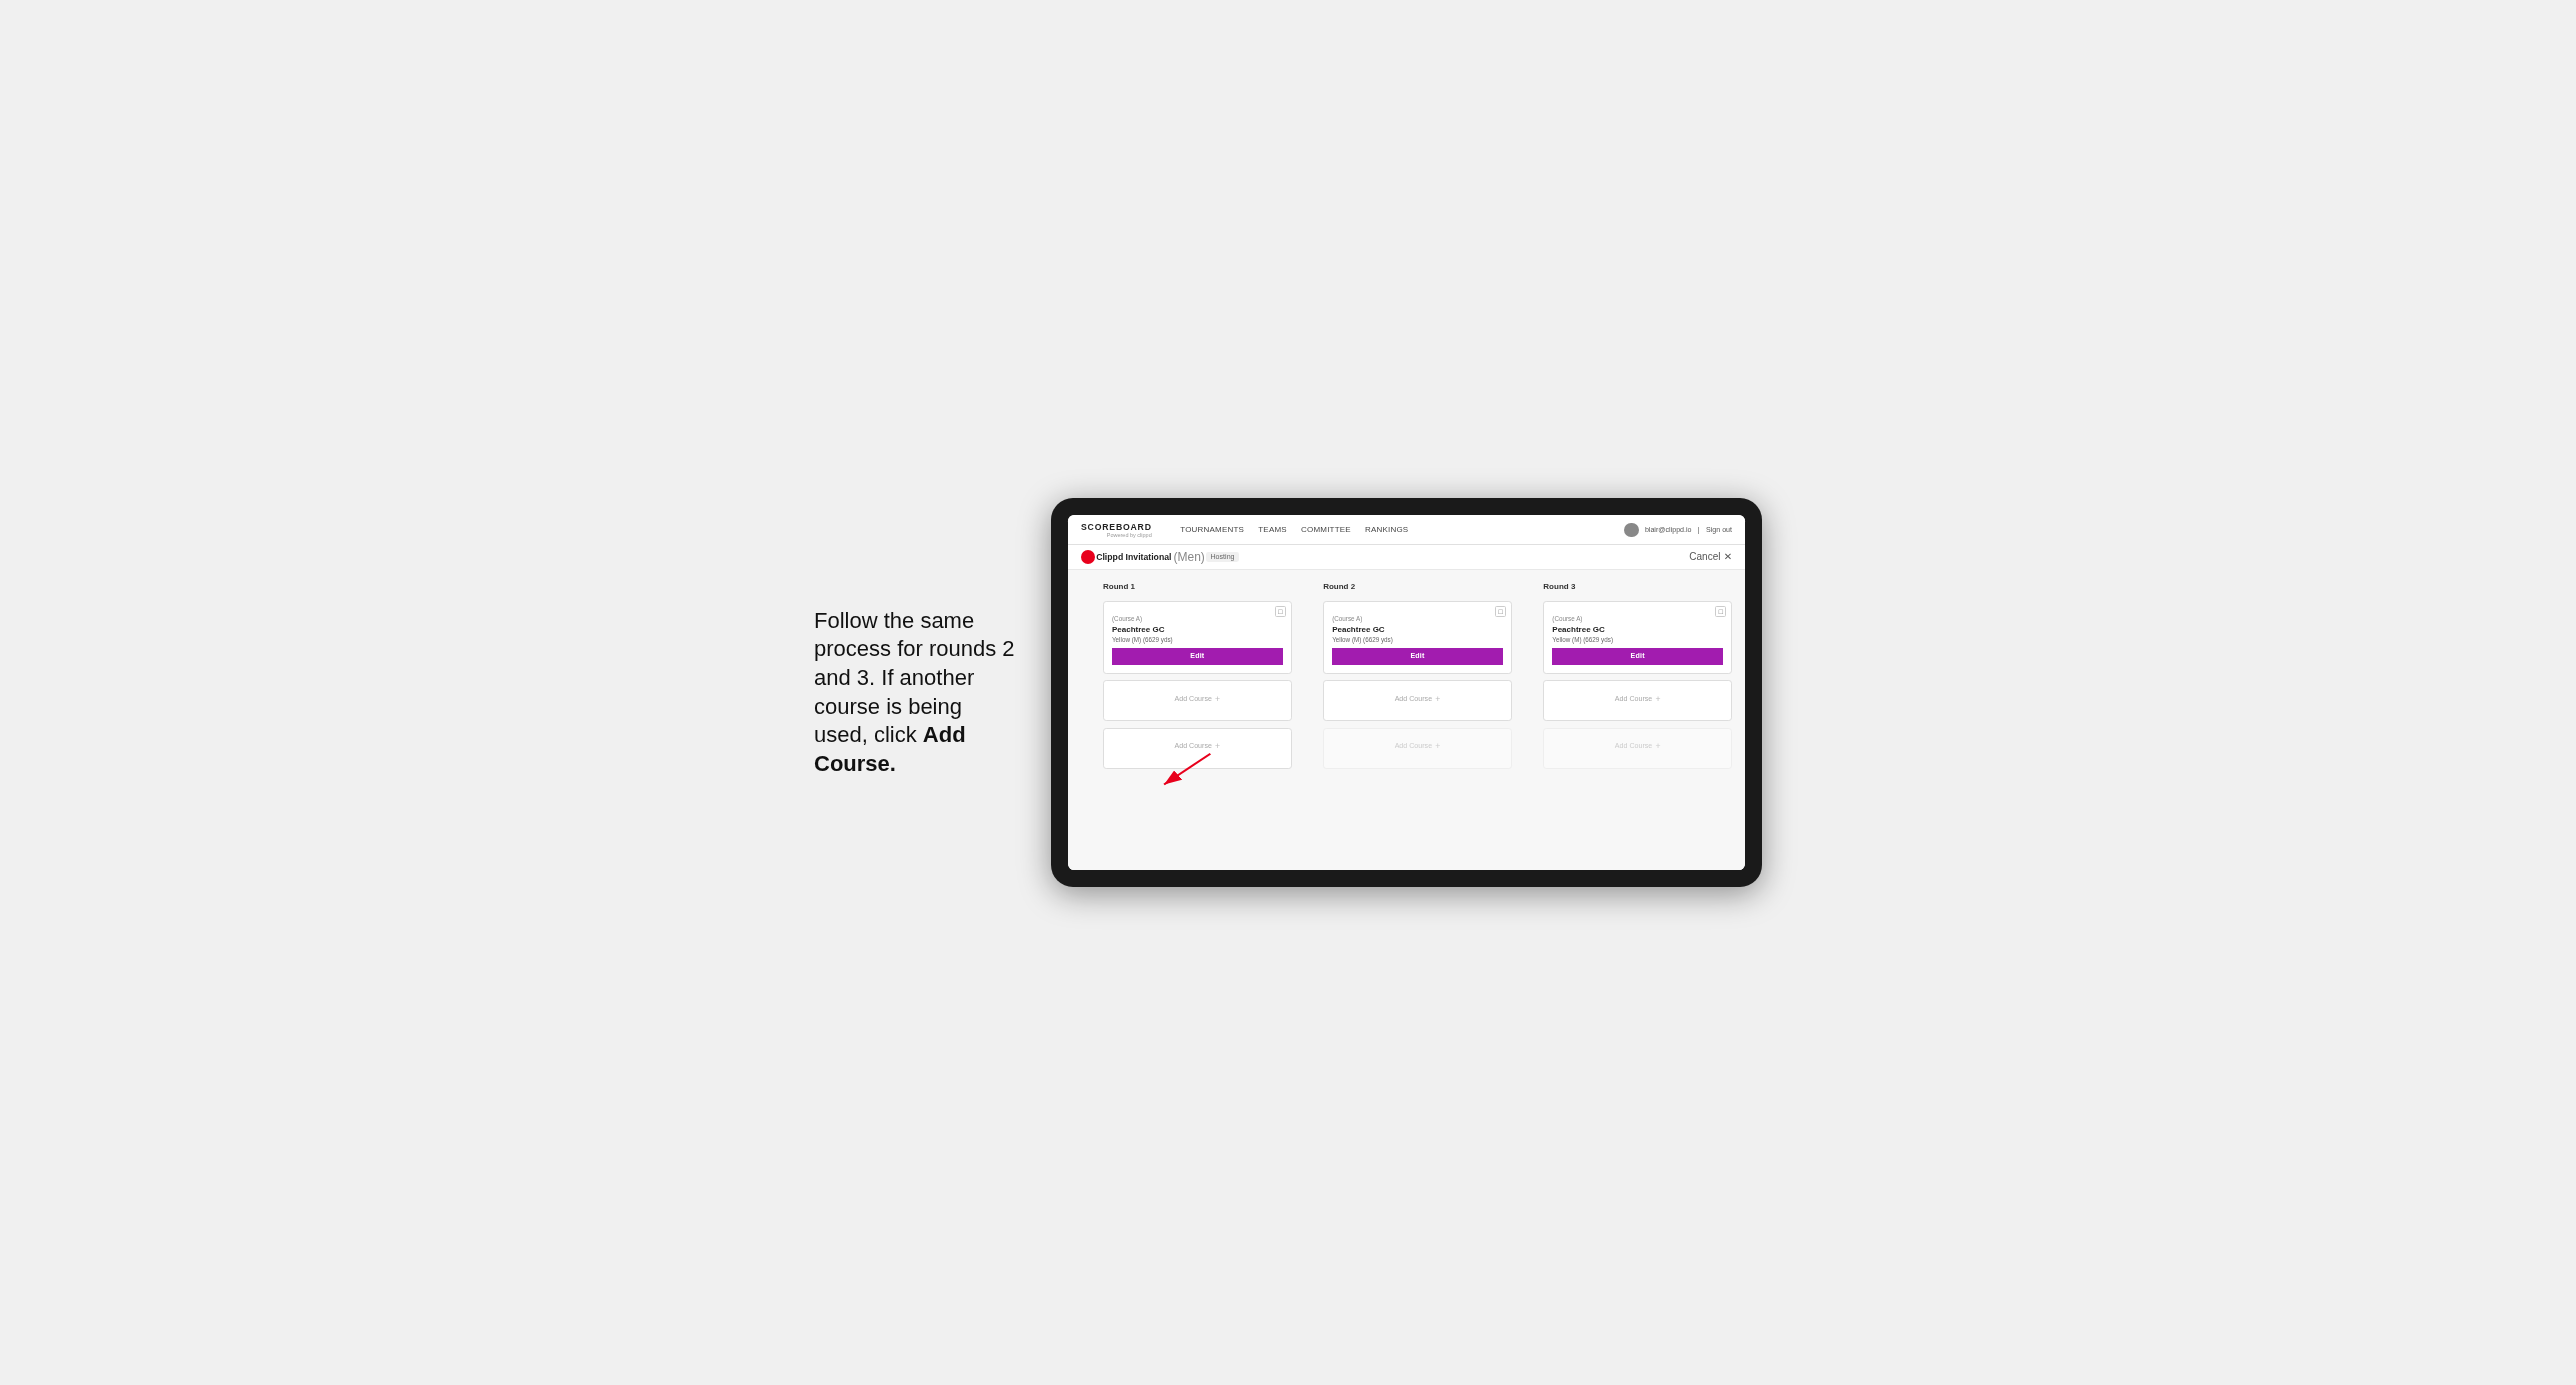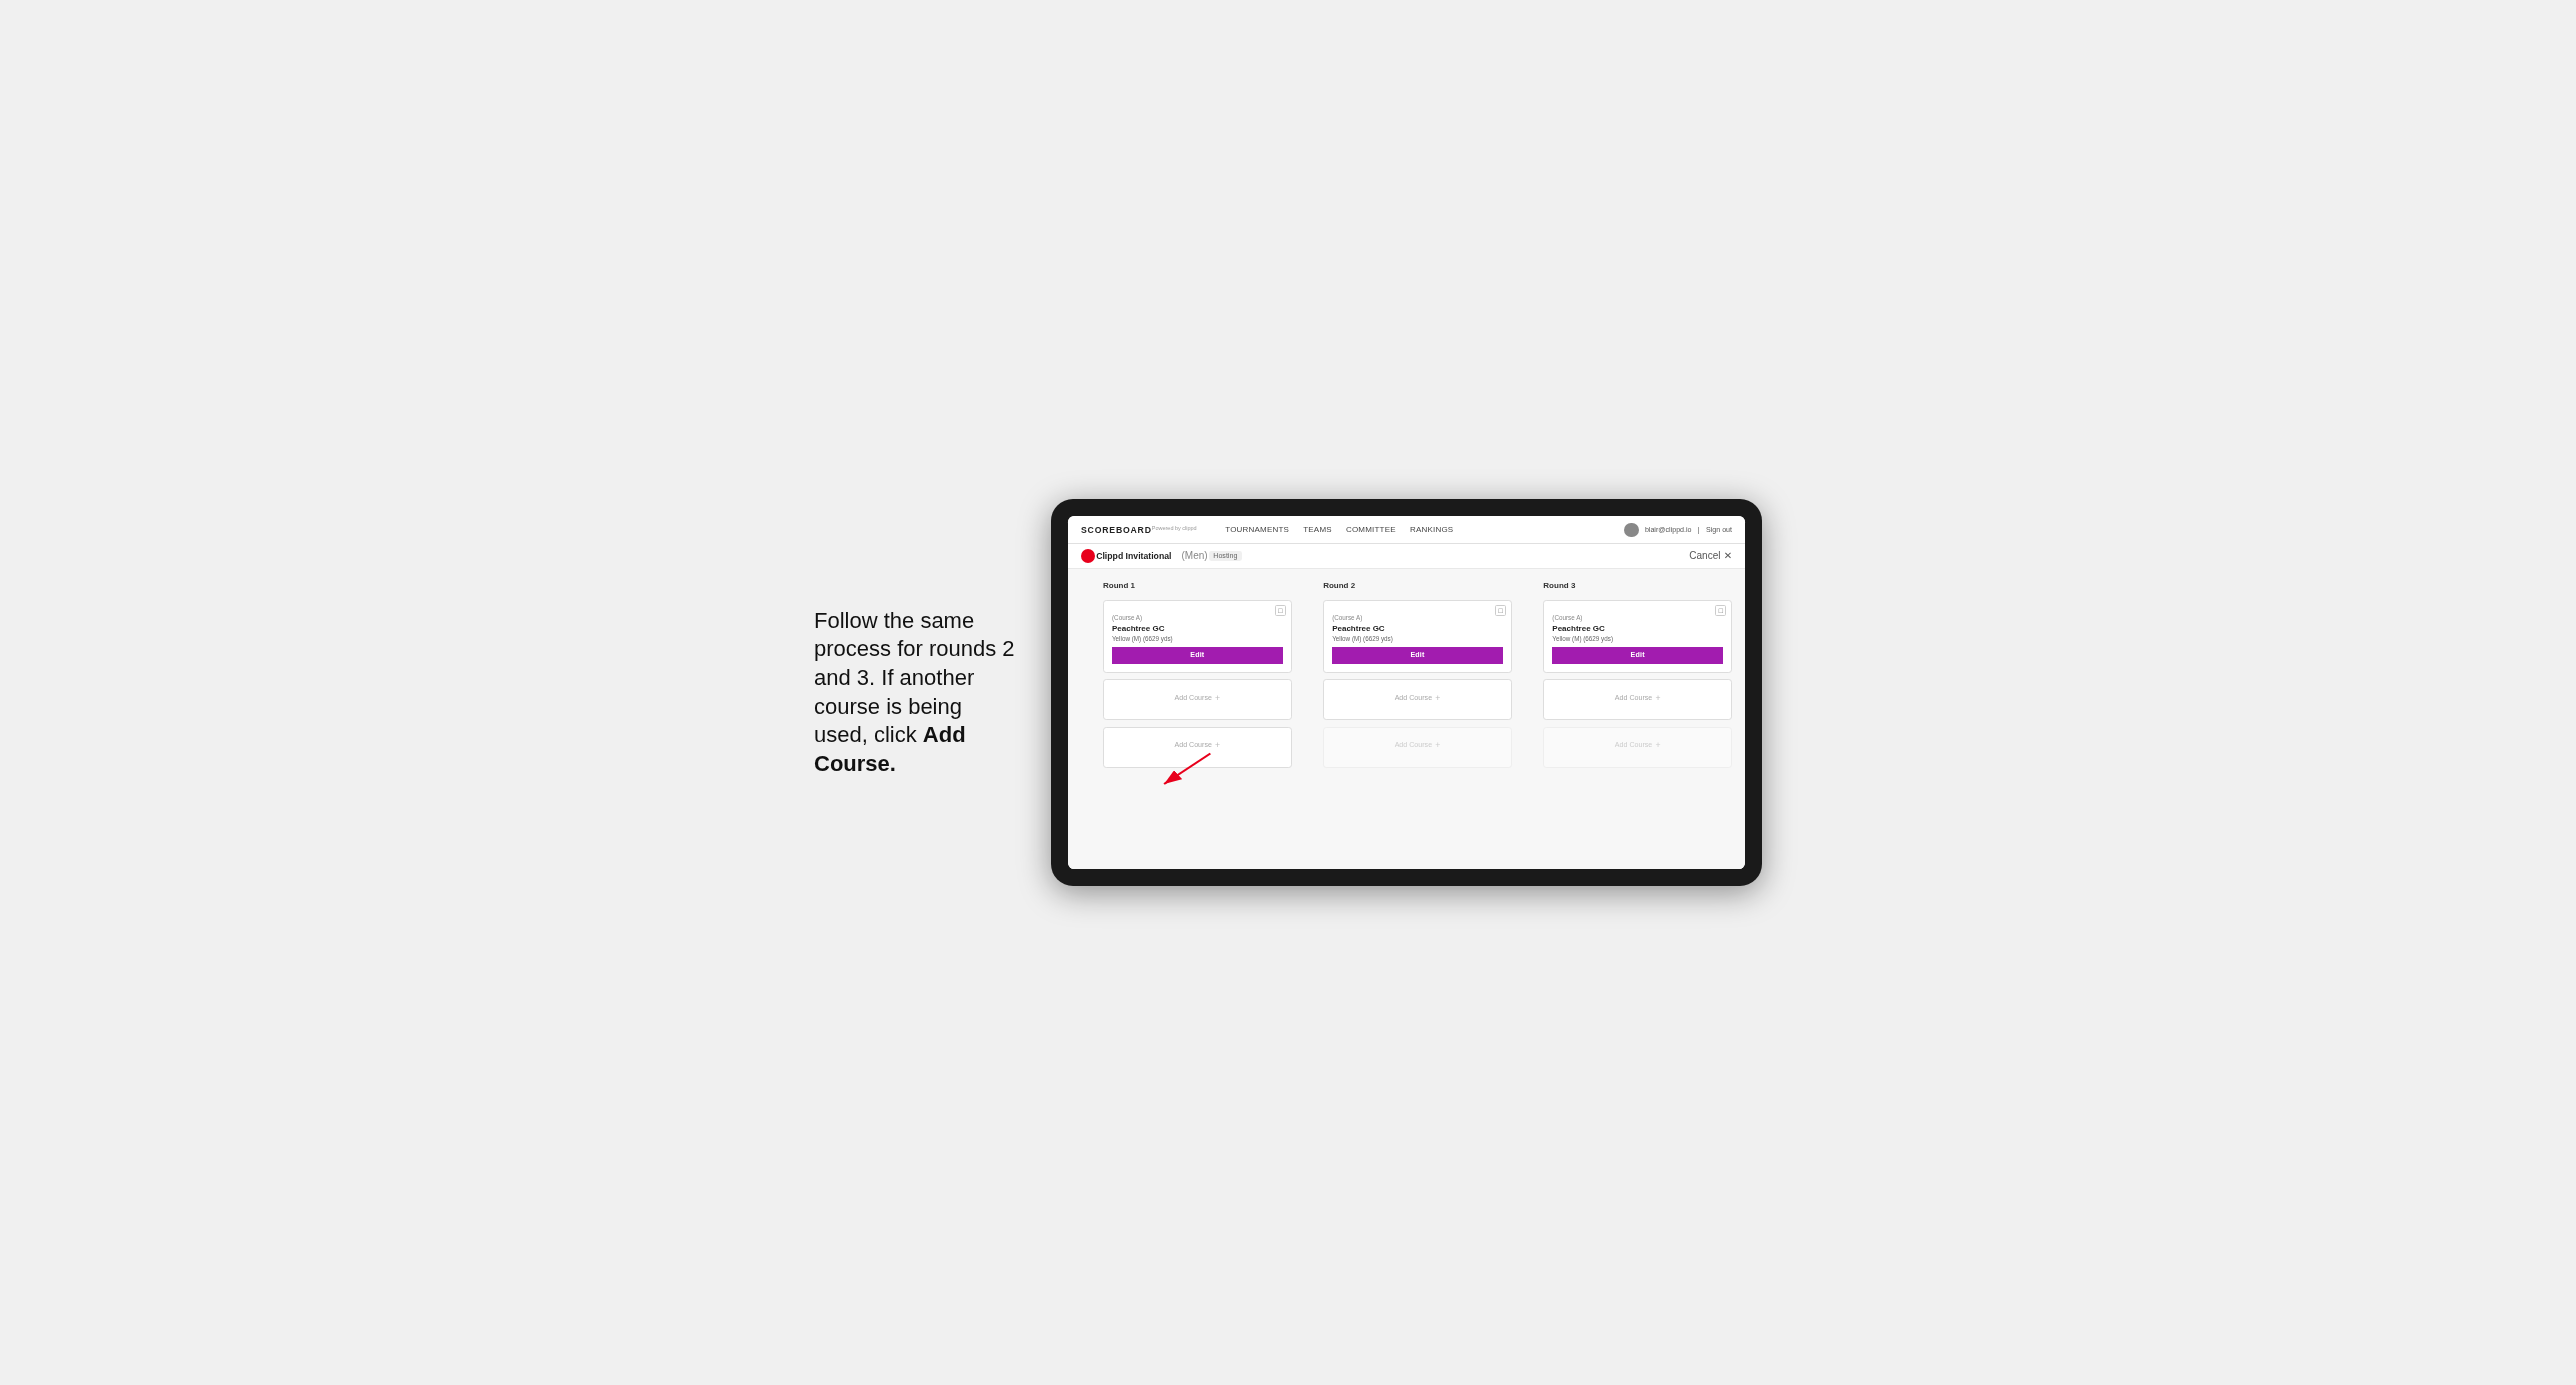--- a/index.html
+++ b/index.html
@@ -52,22 +52,23 @@
       background: #fff;
       border-bottom: 0.8px solid #e0e0e0;
       padding: 6.3px 12.6px;
       display: flex;
       align-items: center;
       gap: 19px;
     }
 
     .logo-area {
       display: flex;
-      flex-direction: row;
+      flex-direction: column;
       margin-right: 9.5px;
+      align-items: flex-end;
     }
     .logo-scoreboard {
       font-size: 8.7px;
       font-weight: 900;
       letter-spacing: 0.8px;
       color: #222;
     }
     .logo-sub {
       font-size: 5.5px;
       color: #999;
@@ -131,23 +132,23 @@
       color: #fff;
       font-size: 8px;
       font-weight: 900;
     }
     .tournament-name {
       font-size: 8.7px;
       font-weight: 600;
       color: #222;
     }
     .tournament-type {
-      font-size: 10px;
+      font-size: 12px;
       color: #888;
-      margin-left: 9px;
+      margin-left: 1px;
     }
     .hosting-badge {
       font-size: 7.1px;
       color: #666;
       background: #f0f0f0;
       padding: 0.8px 4.7px;
       border-radius: 2.4px;
     }
     .cancel-btn {
       font-size: 10px;

